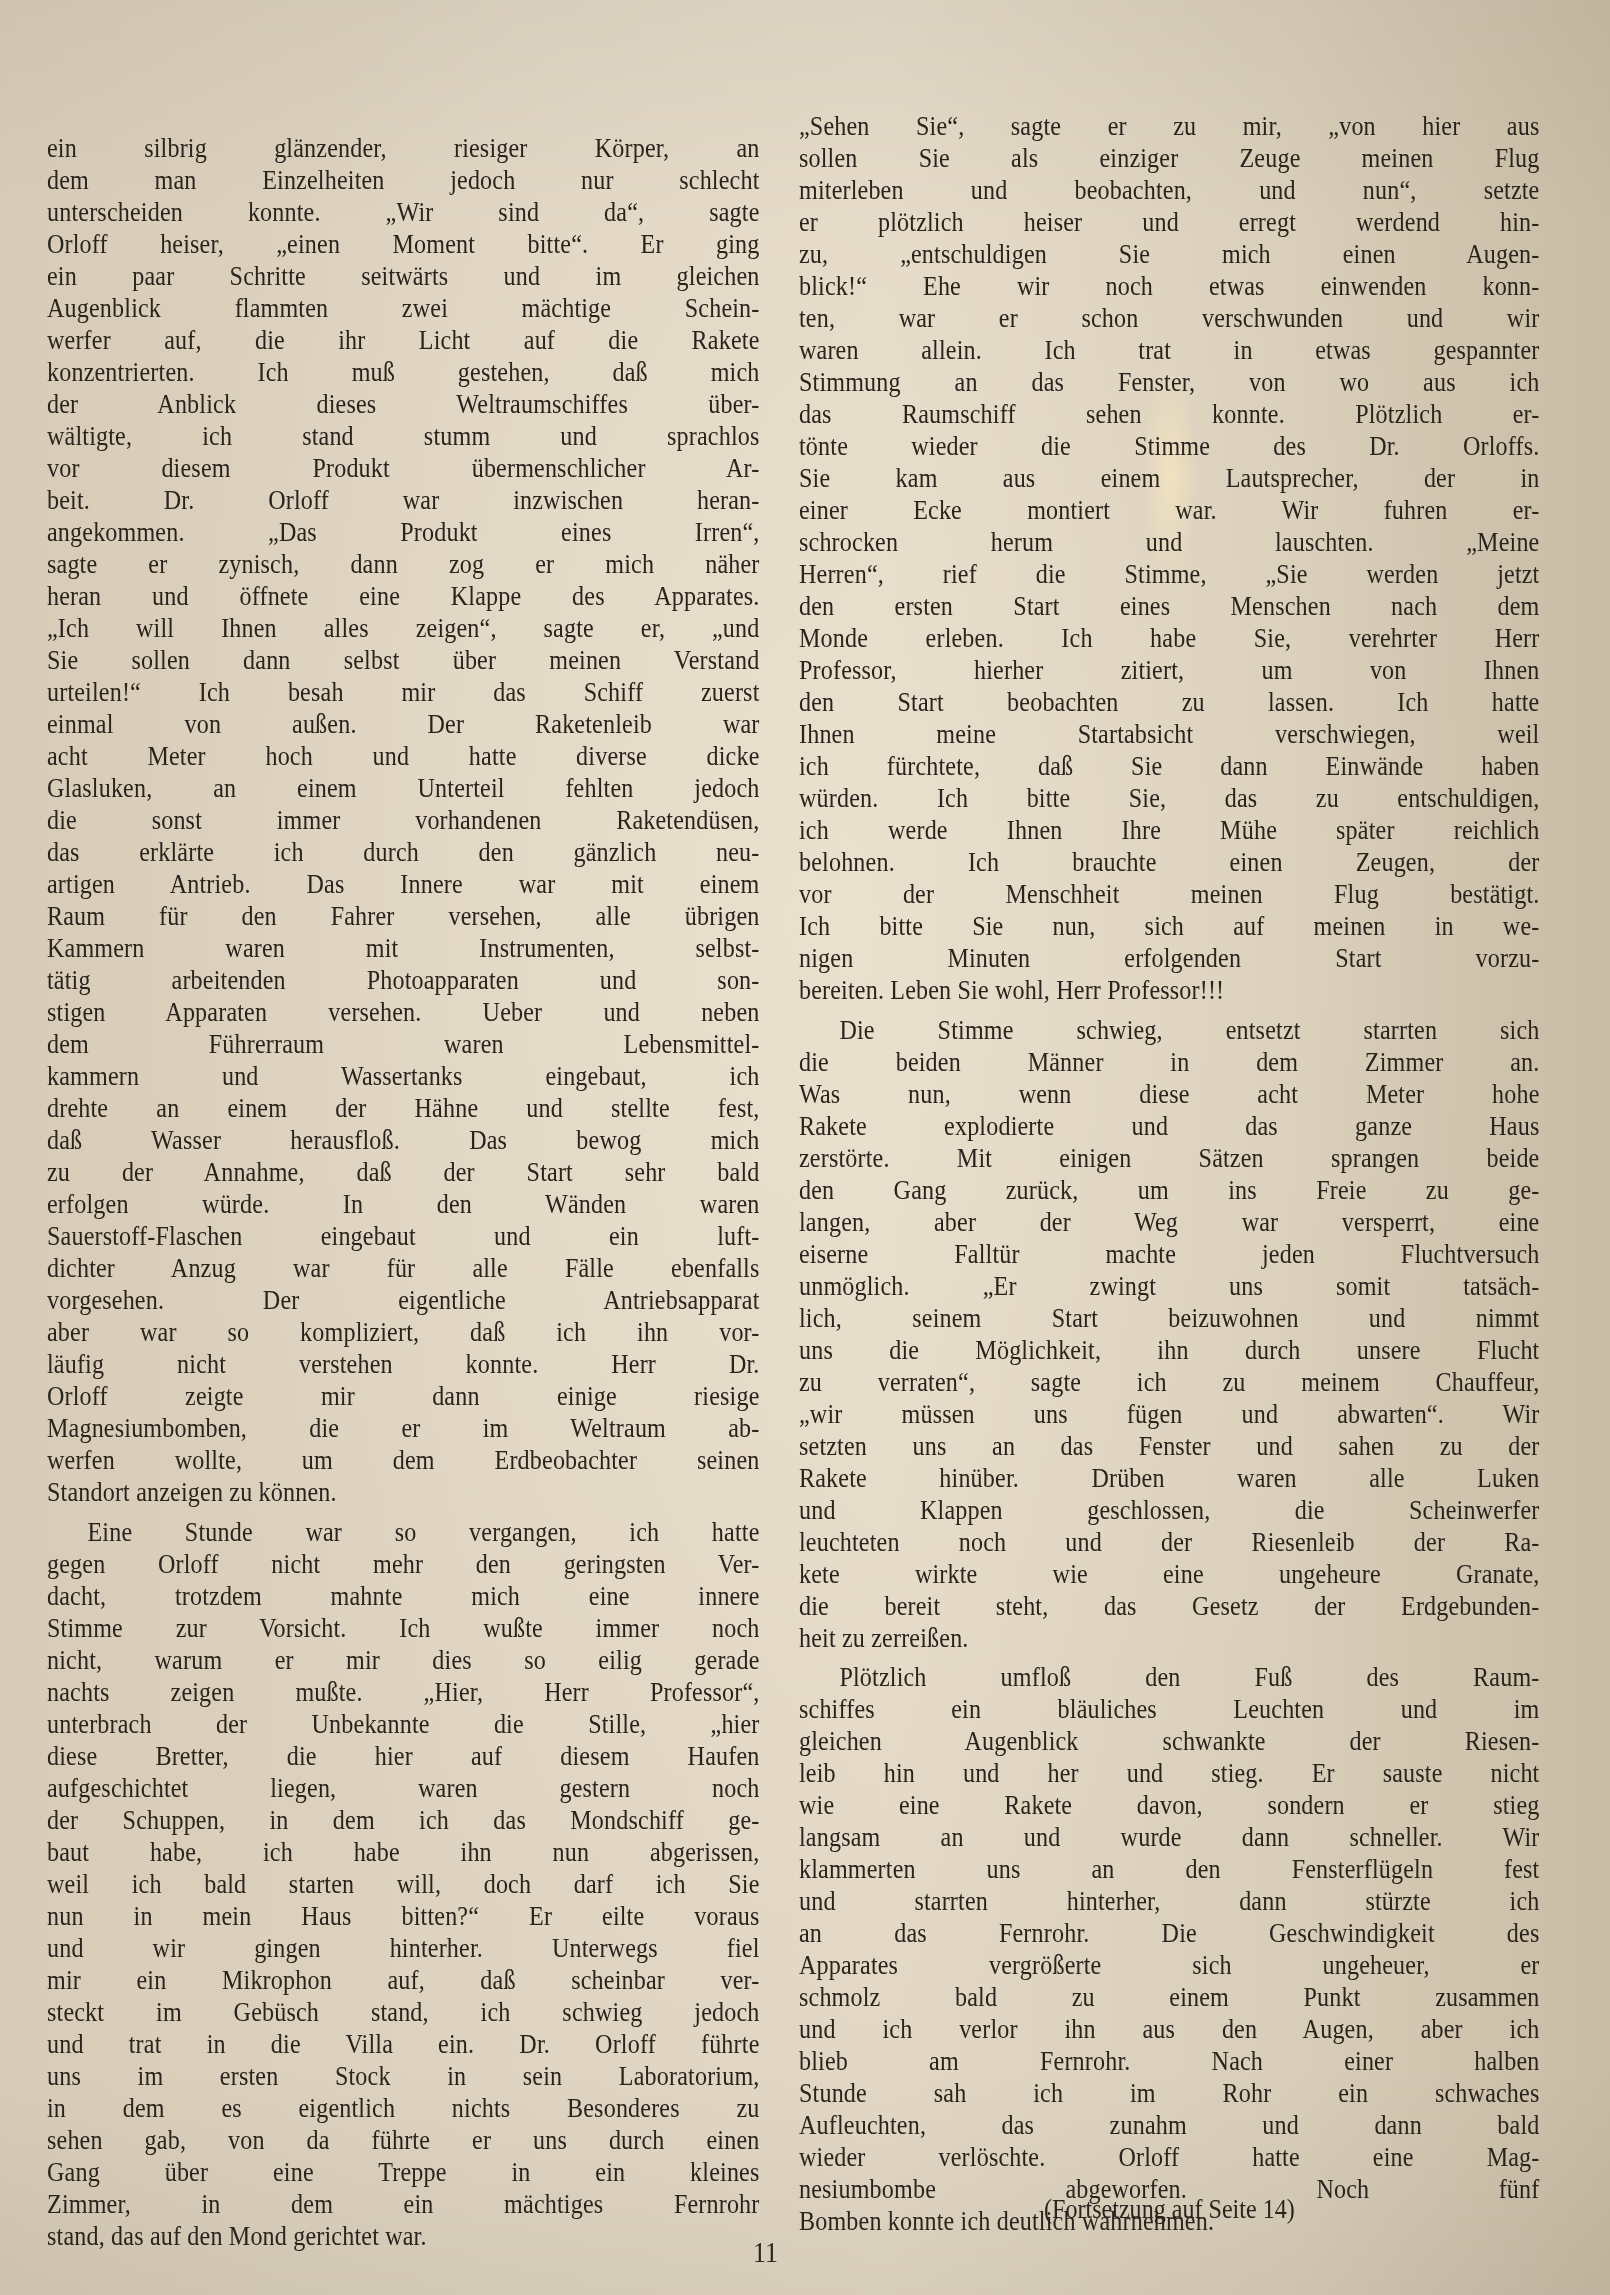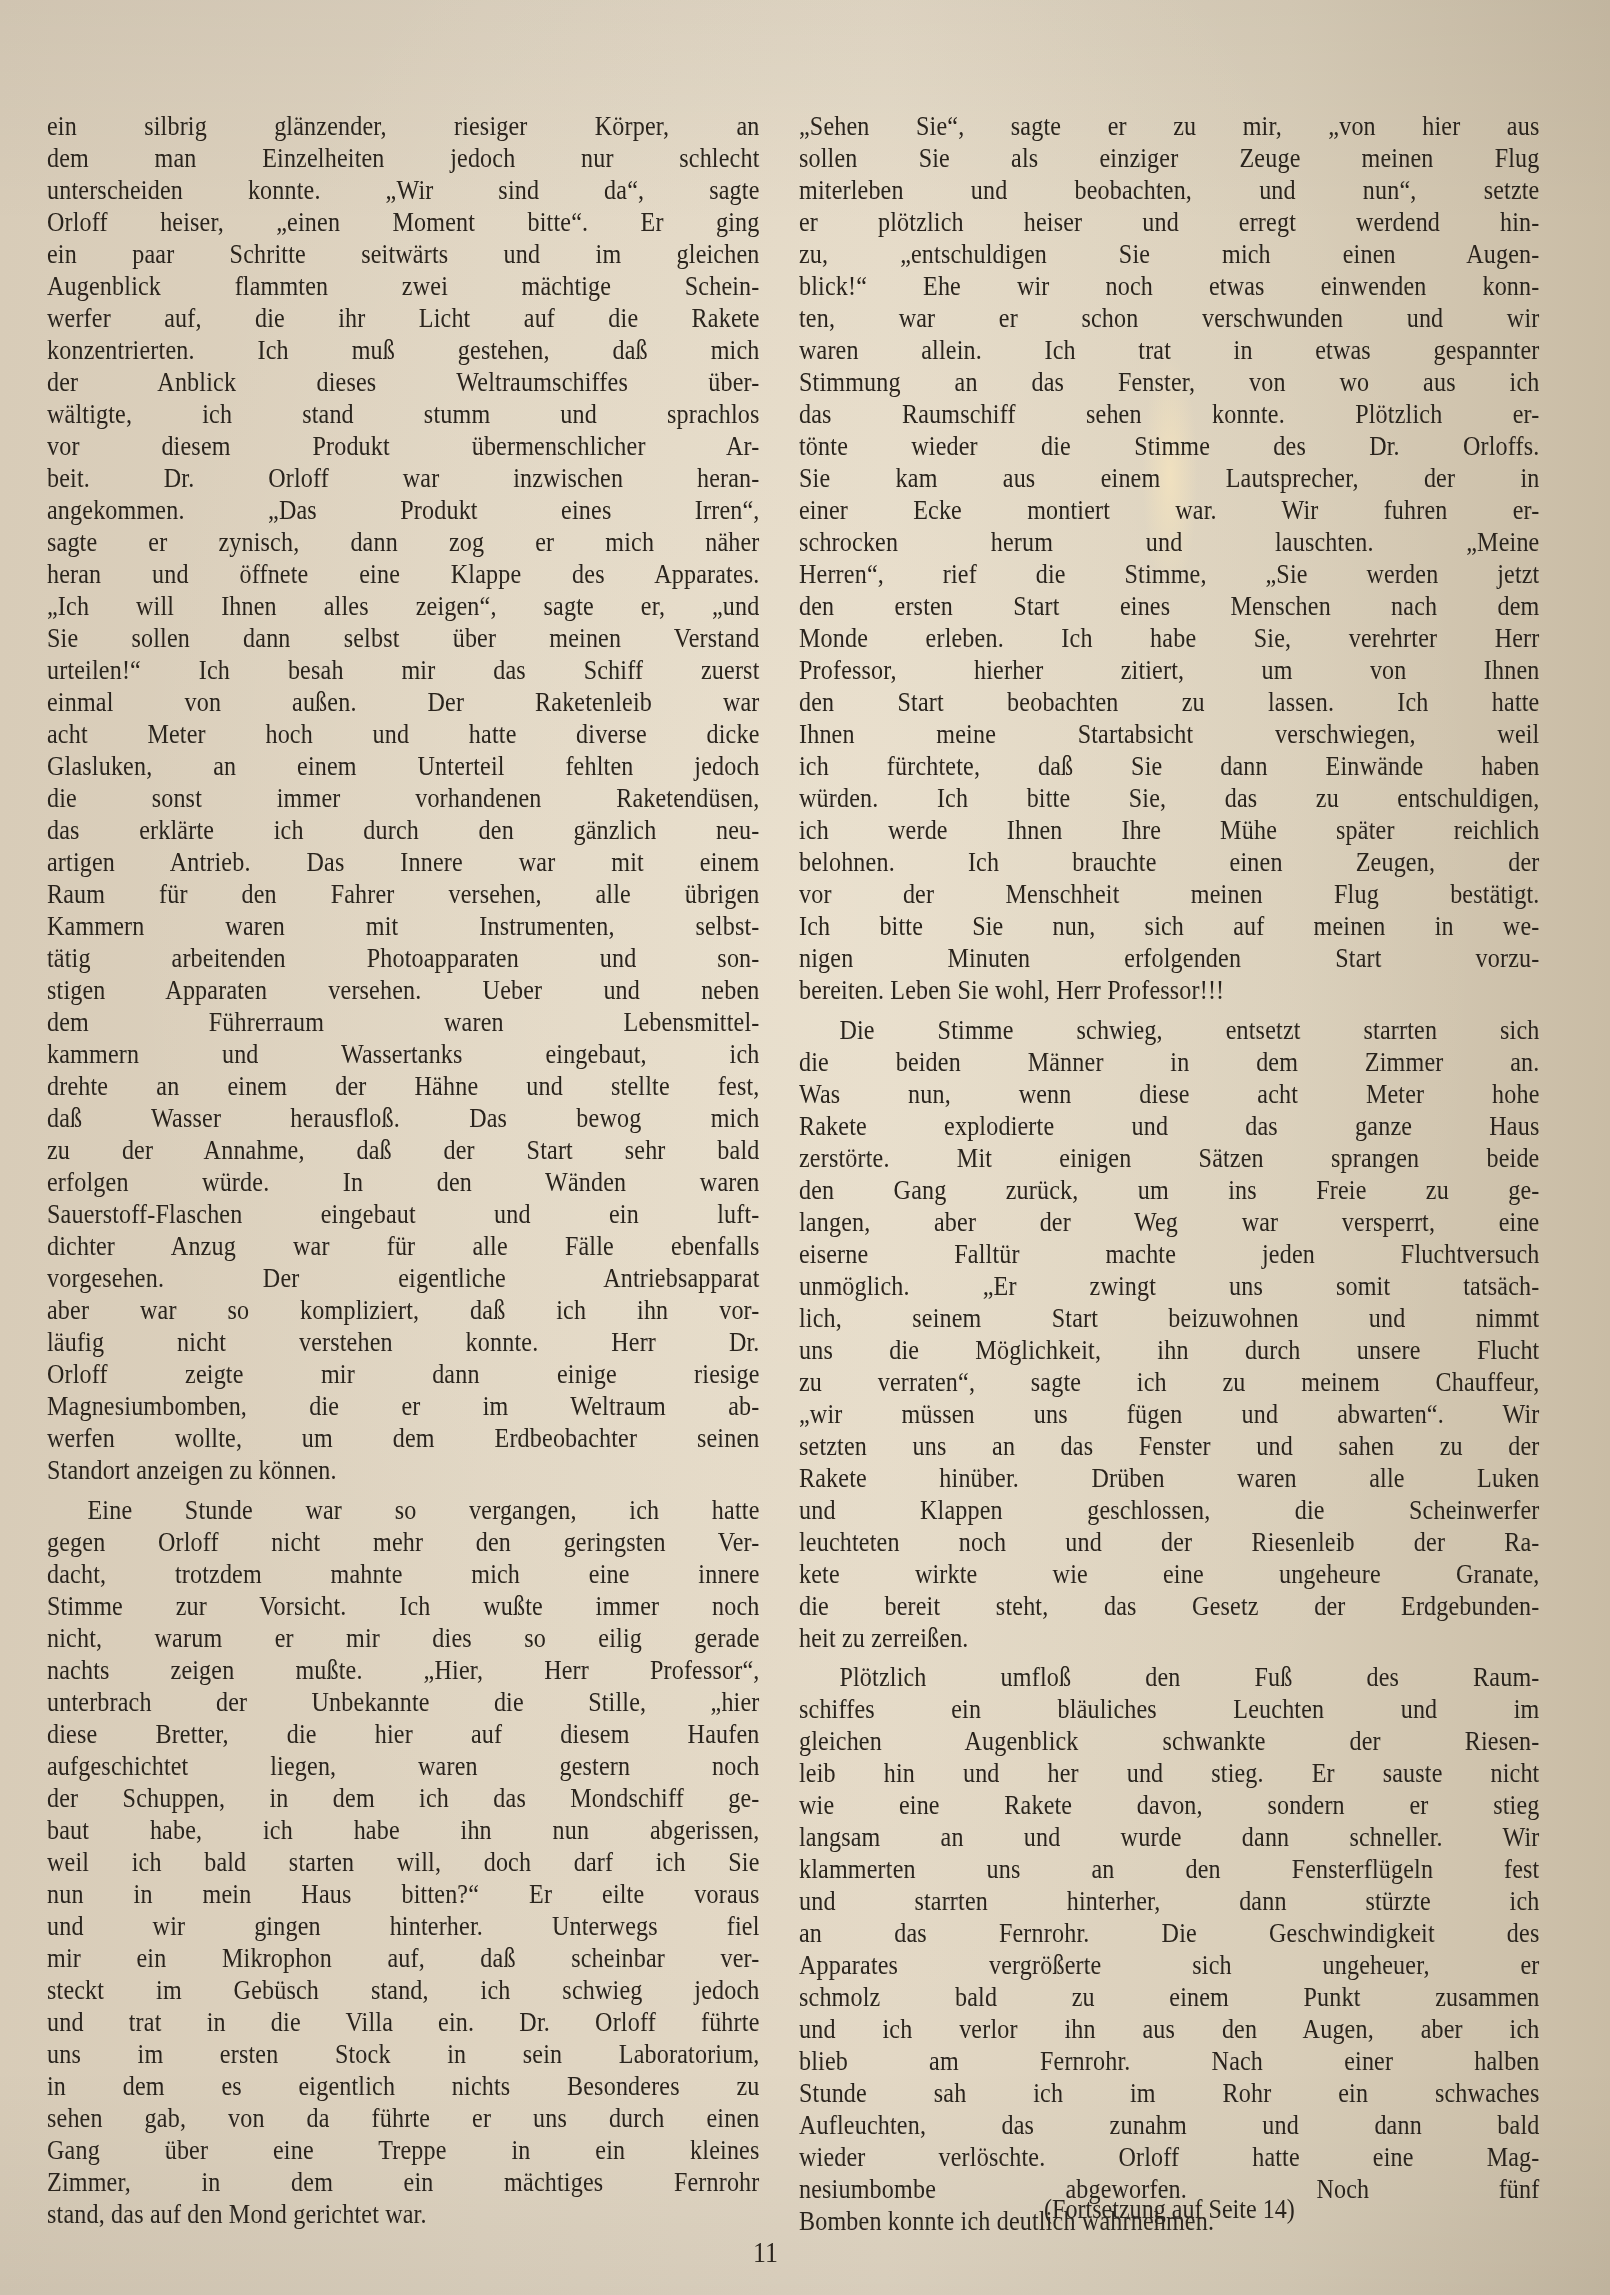--- a/index.html
+++ b/index.html
@@ -20,21 +20,21 @@
     position:absolute; left:1142px; top:354px; width:56px; height:242px;
     background: radial-gradient(ellipse at center, rgba(255,235,190,0.55), rgba(255,235,190,0) 70%);
     pointer-events:none;
   }
   .column {
     position:absolute; top:110px;
     font-size:28px; line-height:32px;
     transform-origin: left top;
     letter-spacing:0.2px;
   }
-  .col-left  { left:47px;  width:713px; }
+  .col-left  { left:47px;  width:713px;margin-top:22px; }
   .col-right { left:799px; width:741px; }
   .line {
     display:block; white-space:nowrap;
     text-align:justify; text-align-last:justify;
     transform: scaleX(0.86); transform-origin:left center;
     width:116.2%;
   }
   .line.last { text-align-last:left; }
   .line.indent { padding-left:47px; box-sizing:border-box; }
   .para-gap { height:7.5px; }

